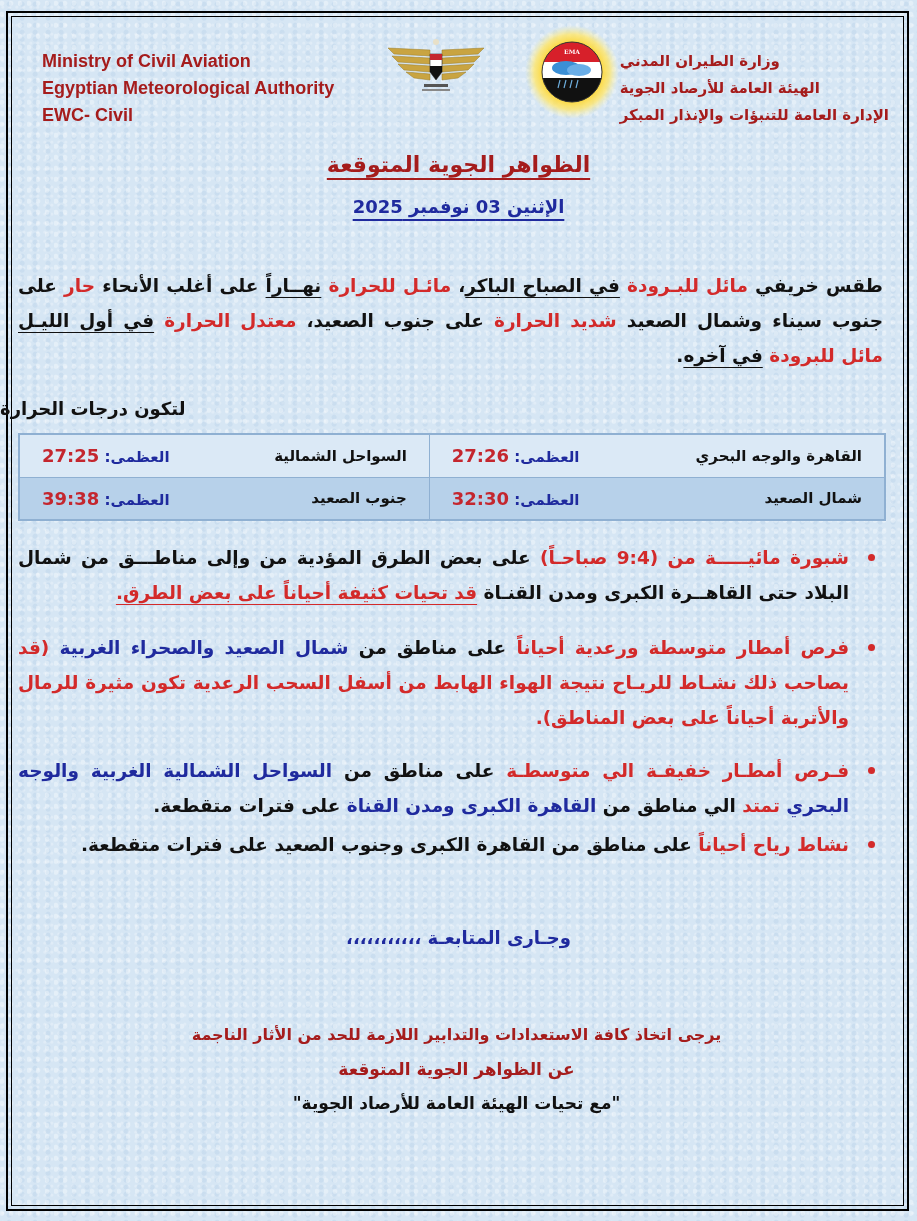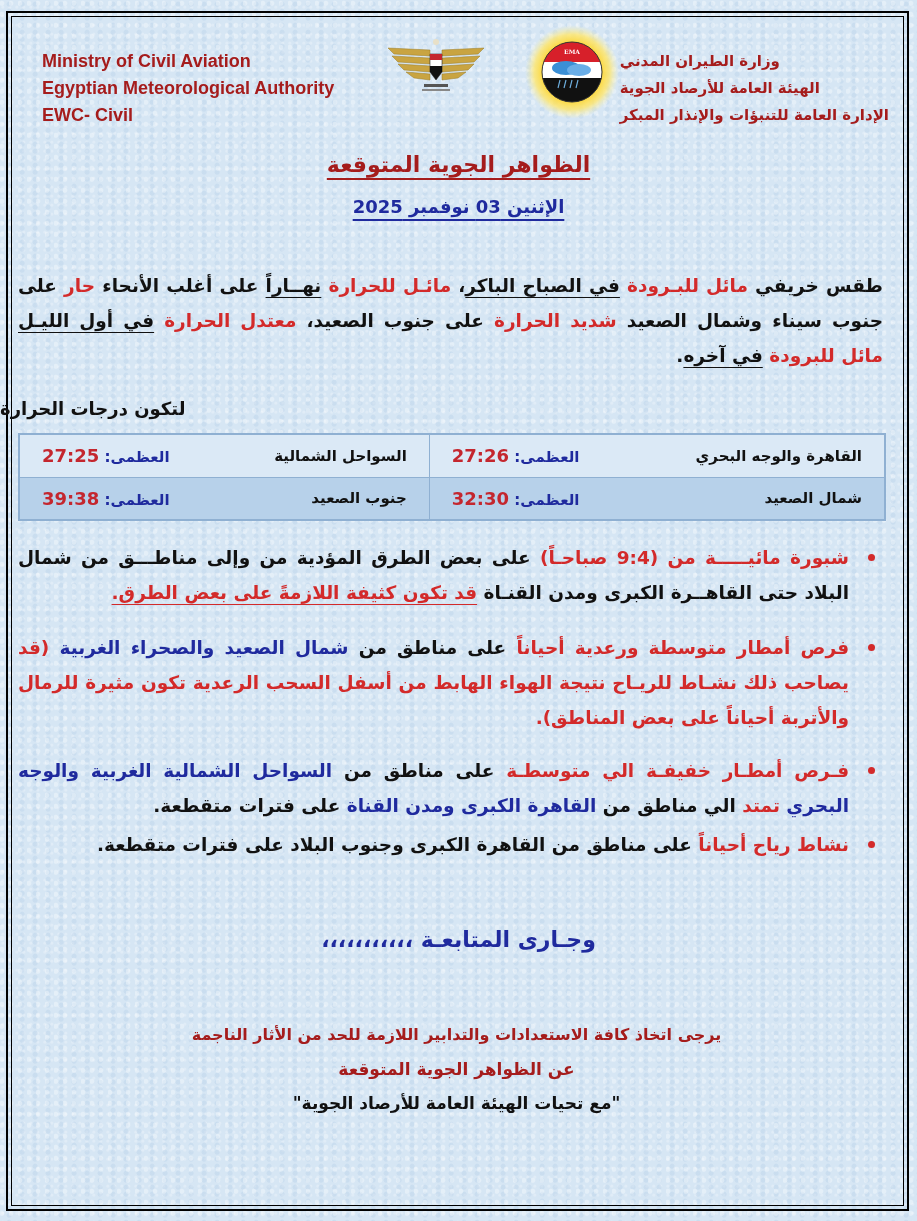--- a/index.html
+++ b/index.html
@@ -75,21 +75,21 @@
   .bullet { position: relative; padding-right: 26px; line-height: 35px; text-align: justify; text-align-last: right; }
   .bullet::before {
     content: ""; position: absolute; right: 0; top: 14px; width: 7px; height: 7px; border-radius: 50%;
     background: #d32a2a;
   }
   .b1 { margin-bottom: 20px; }
   .b2 { margin-bottom: 18px; }
   .b3 { margin-bottom: 4px; }
   .follow {
     position: absolute; left: 0; right: 0; top: 927px; text-align: center; direction: rtl;
-    color: #1f2a9e; font-weight: bold; font-size: 22px;
+    color: #1f2a9e; font-weight: bold; font-size: 18px;
   }
   .footer {
     position: absolute; left: 0; right: 4px; top: 1018px; text-align: center; direction: rtl;
     font-weight: bold; font-size: 16px; line-height: 34px;
   }
   .footer .f1, .footer .f2 { color: #a51c1c; }
   .footer .f2 { font-size: 17px; }
   .footer .f3 { color: #111; font-size: 17px; }
 </style>
 </head>
@@ -193,24 +193,24 @@
           <div class="cell">
       <span class="region">جنوب الصعيد</span>
       <span><span class="maxlbl">العظمى:</span> <span class="maxval">39:38</span></span>
     </div>
         </td>
   </tr>
 </tbody>
   </table>
 
 <div class="bullets">
-  <div class="bullet b1"><span class="red">شبورة مائيـــــة من (9:4 صباحـاً)</span><span> على بعض الطرق المؤدية من وإلى مناطـــق من شمال البلاد حتى القاهــرة الكبرى ومدن القنـاة </span><span class="red u">قد تكون كثيفة اللازمةً على بعض الطرق.</span></div>
+  <div class="bullet b1"><span class="red">شبورة مائيـــــة من (9:4 صباحـاً)</span><span> على بعض الطرق المؤدية من وإلى مناطـــق من شمال البلاد حتى القاهــرة الكبرى ومدن القنـاة </span><span class="red u">قد تحيات كثيفة أحياناً على بعض الطرق.</span></div>
   <div class="bullet b2"><span class="red">فرص أمطار متوسطة ورعدية أحياناً</span><span> على مناطق من </span><span class="blue">شمال الصعيد والصحراء الغربية</span><span class="red"> (قد يصاحب ذلك نشـاط للريـاح نتيجة الهواء الهابط من أسفل السحب الرعدية تكون مثيرة للرمال والأتربة أحياناً على بعض المناطق).</span></div>
   <div class="bullet b3"><span class="red">فـرص أمطـار خفيفـة الي متوسطـة</span><span> على مناطق من </span><span class="blue">السواحل الشمالية الغربية والوجه البحري</span><span> </span><span class="red">تمتد</span><span> الي مناطق من </span><span class="blue">القاهرة الكبرى ومدن القناة</span><span> على فترات متقطعة.</span></div>
-  <div class="bullet"><span class="red">نشاط رياح أحياناً</span><span> على مناطق من القاهرة الكبرى وجنوب البلاد على فترات متقطعة.</span></div>
+  <div class="bullet"><span class="red">نشاط رياح أحياناً</span><span> على مناطق من القاهرة الكبرى وجنوب الصعيد على فترات متقطعة.</span></div>
 </div>
 
 <div class="follow">وجـارى المتابعـة ،،،،،،،،،،،</div>
 
 <div class="footer">
   <div class="f1">يرجى اتخاذ كافة الاستعدادات والتدابير اللازمة للحد من الأثار الناجمة</div>
   <div class="f2">عن الظواهر الجوية المتوقعة</div>
   <div class="f3">"مع تحيات الهيئة العامة للأرصاد الجوية"</div>
 </div>
 

